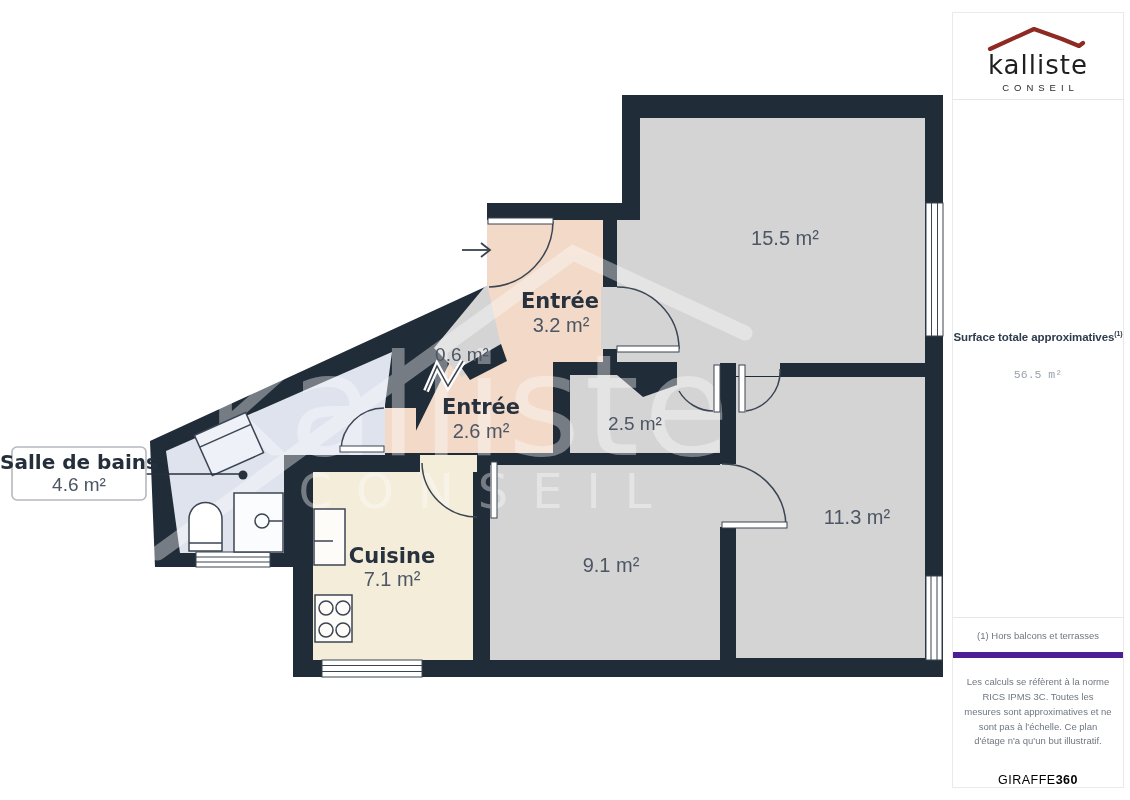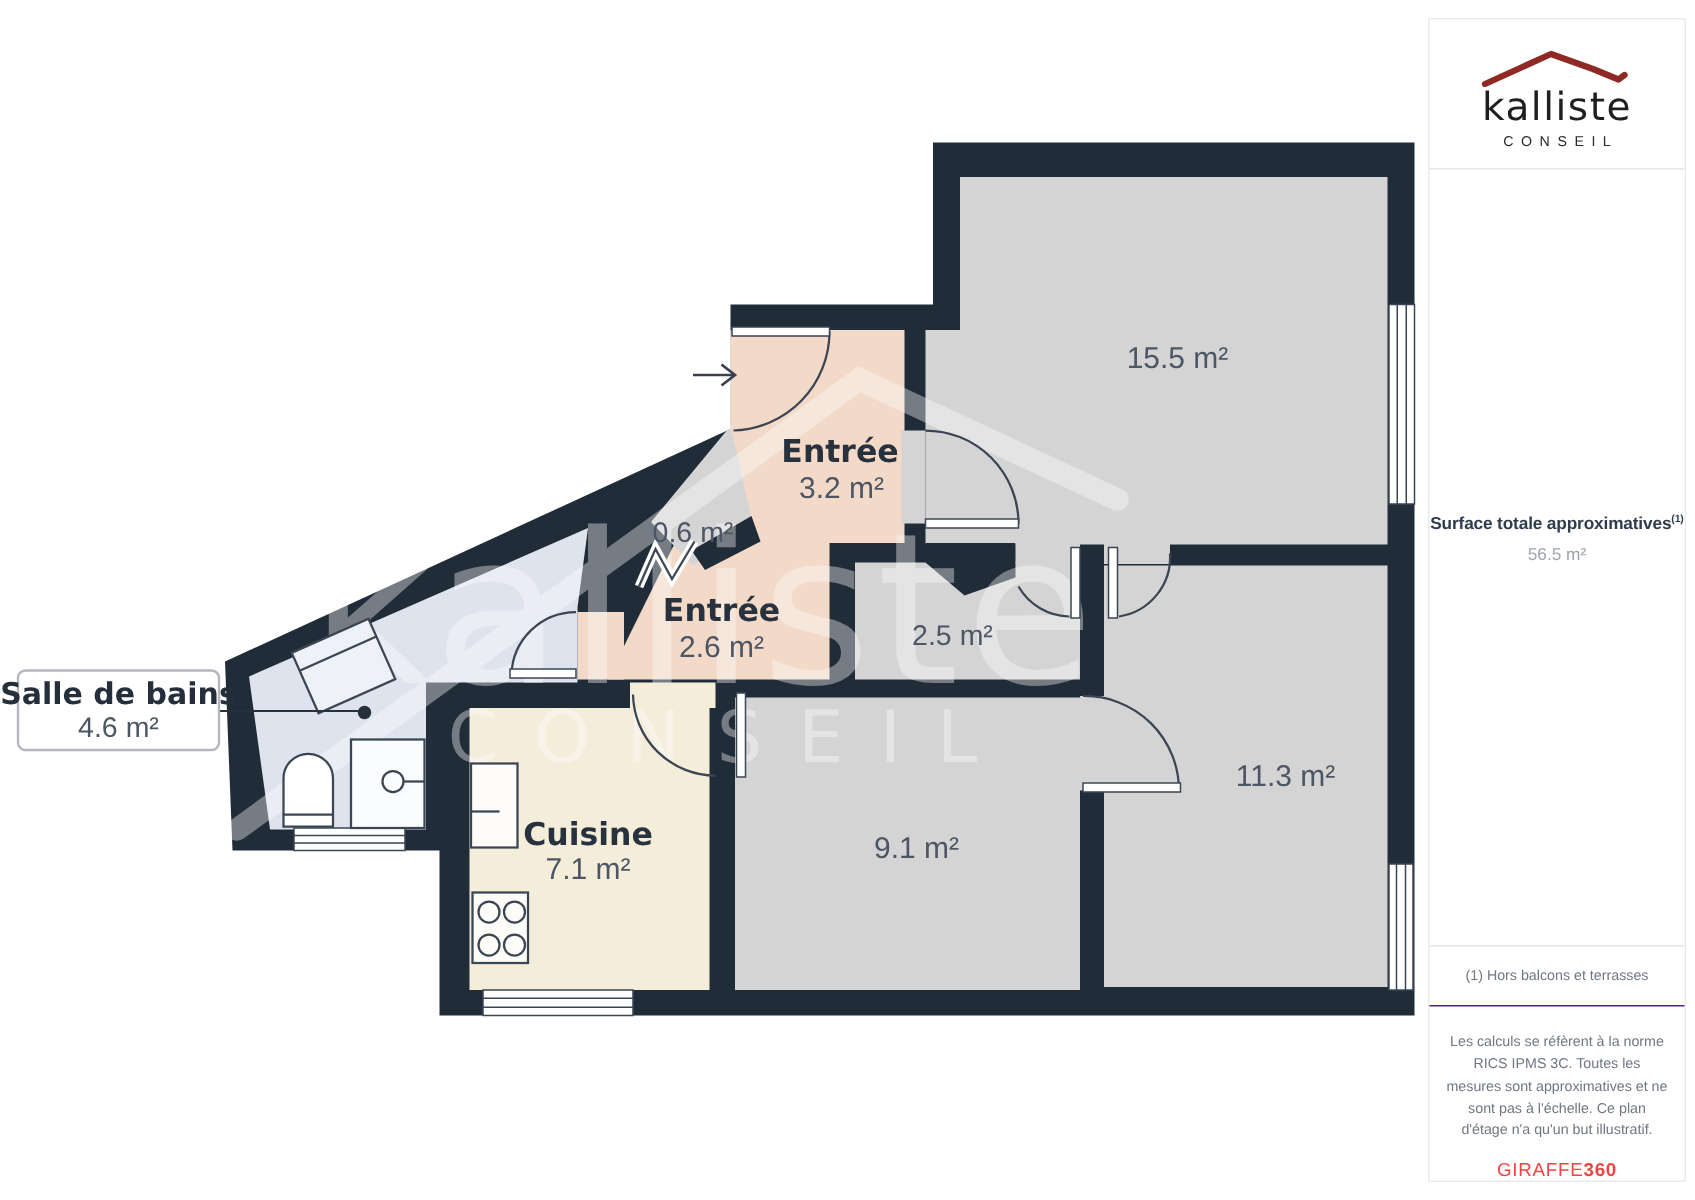--- a/index.html
+++ b/index.html
@@ -18,28 +18,28 @@
            border:1px solid #eaeaea;box-sizing:border-box;display:flex;flex-direction:column;}
   .logo-block{height:106px;border-bottom:1px solid #e7e7e7;display:flex;flex-direction:column;
               align-items:center;justify-content:center;padding-top:6px;box-sizing:border-box;}
   .brand-name{font-family:"DejaVu Sans",sans-serif;font-size:26px;color:#1f1f1f;letter-spacing:1px;line-height:1;margin-top:1px;}
   .brand-sub{font-family:"Liberation Sans",sans-serif;font-size:9.5px;color:#2a2a2a;letter-spacing:5px;margin-top:4px;margin-left:5px;}
   .surface-block{flex:0 0 518px;border-bottom:1px solid #e7e7e7;display:flex;flex-direction:column;
                  align-items:center;box-sizing:border-box;padding-top:230px;}
   .surface-label{font-family:"Liberation Sans",sans-serif;font-weight:bold;font-size:11.5px;color:#2e3c4c;
                  text-align:center;letter-spacing:-0.1px;}
   .surface-label sup{font-size:7px;}
-  .surface-value{font-family:Liberation Sans, sans-serif;font-size:11.5px;color:#9ba3ac;margin-top:8px;}
-  .footnote-block{flex:0 0 40px;border-bottom:1px solid #4c1d95;display:flex;align-items:center;
+  .surface-value{font-family:Liberation Mono, monospace;font-size:11.5px;color:#9ba3ac;margin-top:25px;}
+  .footnote-block{flex:0 0 40px;border-bottom:6px solid #4c1d95;display:flex;align-items:center;
                   justify-content:center;box-sizing:border-box;}
   .footnote-text{font-family:"Liberation Sans",sans-serif;font-size:9.5px;color:#707780;}
   .legal-block{flex:1;display:flex;flex-direction:column;align-items:center;box-sizing:border-box;
                padding:17px 11px 0 11px;}
   .legal-text{font-family:"Liberation Sans",sans-serif;font-size:9.5px;color:#707780;line-height:1.55;text-align:center;}
-  .credit{font-family:"Liberation Sans",sans-serif;font-size:12.5px;color:#ef4444;margin-top:11px;letter-spacing:0.5px;}
+  .credit{font-family:"Liberation Sans",sans-serif;font-size:12.5px;color:#000000;margin-top:24px;letter-spacing:0.5px;}
   .credit .b{font-weight:bold;}
 </style>
 </head>
 <body>
 
 <svg id="plan-svg" width="1130" height="800" viewBox="0 0 1130 800">
 
   <path d="M 478 203 L 622 203 L 622 95 L 943 95 L 943 677 L 293 677 L 293 567 L 155 567 L 150 441 L 487 286 L 487 203 Z" fill="#212c39"></path>
 
   <polygon points="640,118 925,118 925,363 617,363 617,220 640,220" fill="#d4d4d4"></polygon>

